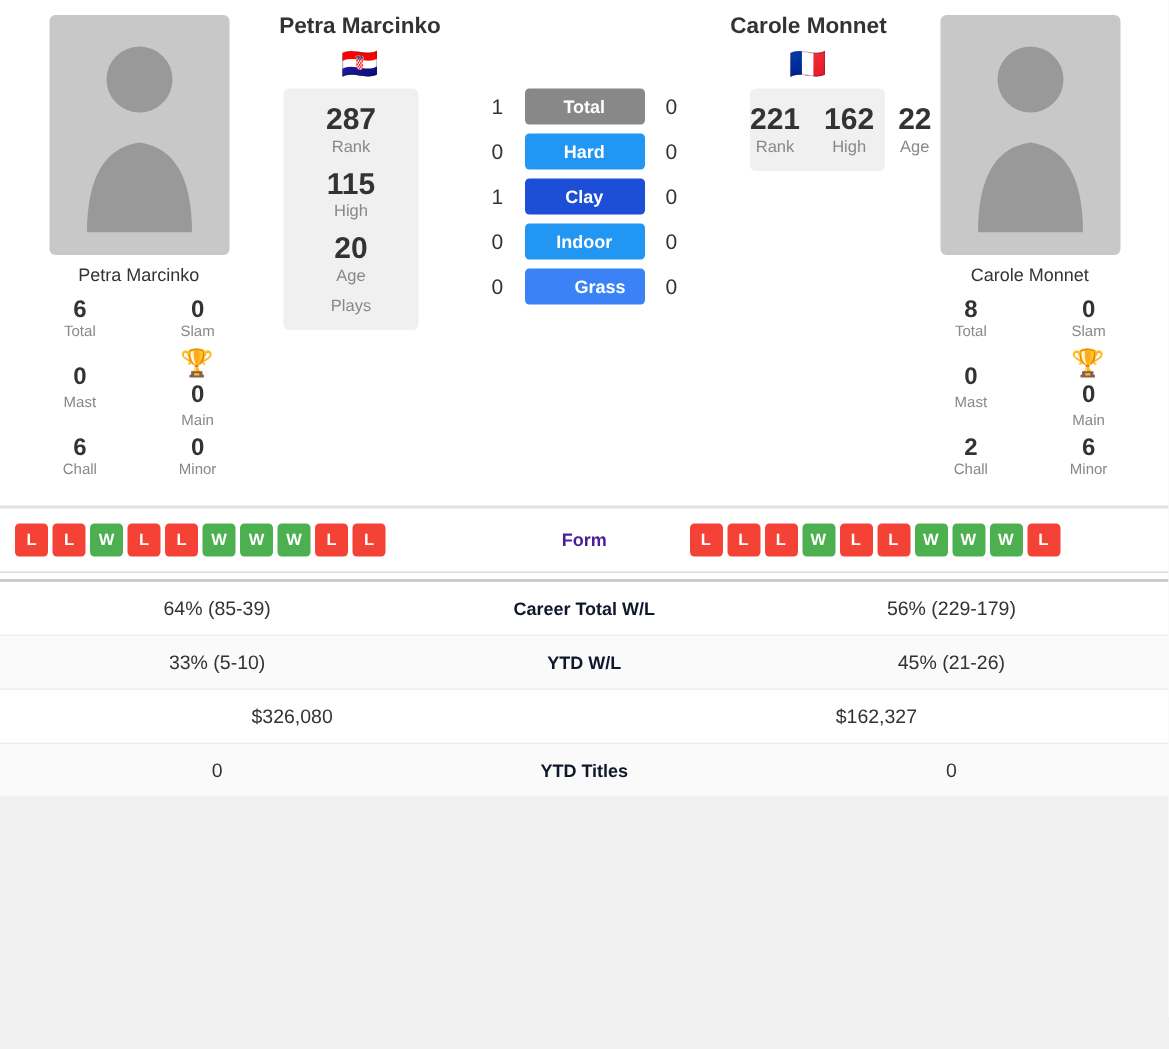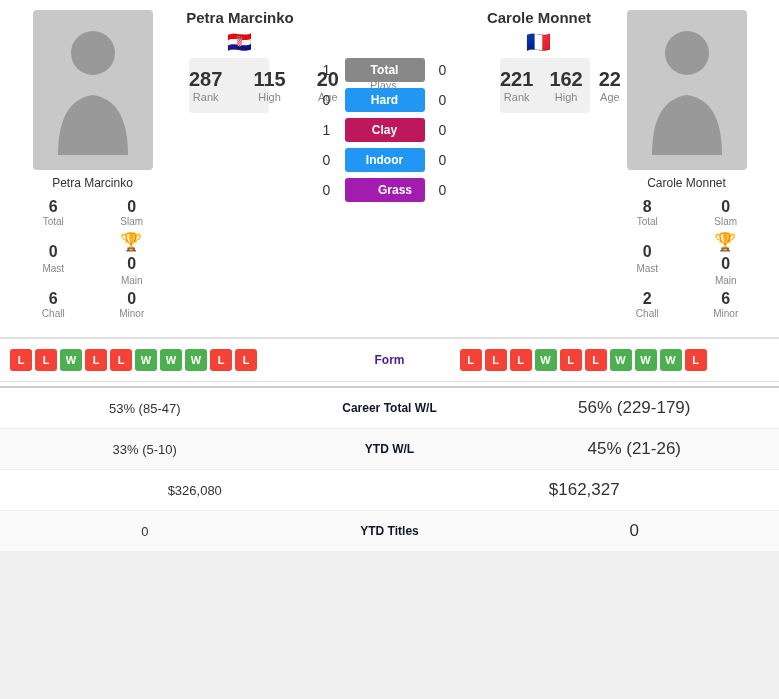--- a/index.html
+++ b/index.html
@@ -100,27 +100,27 @@
       font-weight: bold;
     }
 
     .surface-total {
       background: #888;
     }
     .surface-hard {
       background: #2196F3;
     }
     .surface-clay {
-      background: #be185d;
+      background: #1d4ed8;
     }
     .surface-indoor {
       background: #2196F3;
     }
     .surface-grass {
-      background: #a21caf;
+      background: #3b82f6;
       padding-left: 21px;
     }
 
     .stat-box {
       text-align: center;
     }
 
     .stat-big {
       font-size: 20px;
       font-weight: bold;
@@ -191,24 +191,25 @@
     .player-card-right {
       width: 185px;
       display: flex;
       flex-direction: column;
       align-items: center;
       padding: 10px 8px;
       flex-shrink: 0;
     }
 
     .inner-stats-left {
-      width: 80px;
-      display: flex;
-      align-items: center;
-      gap: 31px;
+      width: 90px;
+      display: flex;
+      flex-direction: column;
+      align-items: center;
+      gap: 8px;
       background: #f0f0f0;
       padding: 10px 0;
       border-radius: 4px;
       margin: 0 4px;
     }
 
     .inner-stats-right {
       width: 90px;
       display: flex;
       flex-direction: row;
@@ -263,21 +264,21 @@
       width: 200px;
       text-align: center;
       font-size: 12px;
       font-weight: bold;
       color: #0f172a;
     }
 
     .bstat-right {
       flex: 1;
       text-align: center;
-      font-size: 17px;
+      font-size: 13px;
       color: #333;
     }
   </style>
 </head>
 <body>
 
 <div class="container">
 
   <div class="full-row">
 
@@ -466,21 +467,21 @@
         <span class="badge badge-l">L</span>
         <span class="badge badge-w">W</span>
         <span class="badge badge-w">W</span>
         <span class="badge badge-w">W</span>
         <span class="badge badge-l">L</span>
       </div>
   </div>
 
   <div class="bottom-stats" id="bottom-stats-container">
       <div class="bstat-row">
-        <div class="bstat-left">53% (85-47)</div>
+        <div class="bstat-left">64% (85-39)</div>
         <div class="bstat-center">Career Total W/L</div>
         <div class="bstat-right">56% (229-179)</div>
       </div>
       <div class="bstat-row">
         <div class="bstat-left">33% (5-10)</div>
         <div class="bstat-center">YTD W/L</div>
         <div class="bstat-right">45% (21-26)</div>
       </div>
       <div class="bstat-row">
         <div class="bstat-left">$326,080</div>

